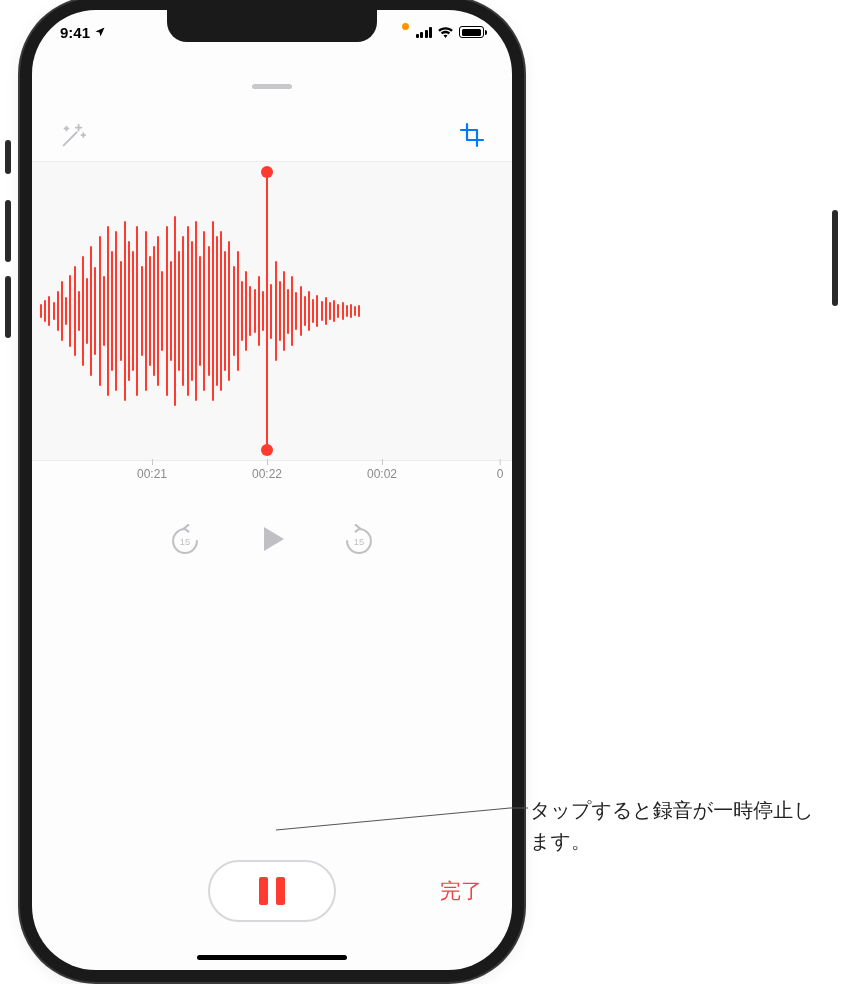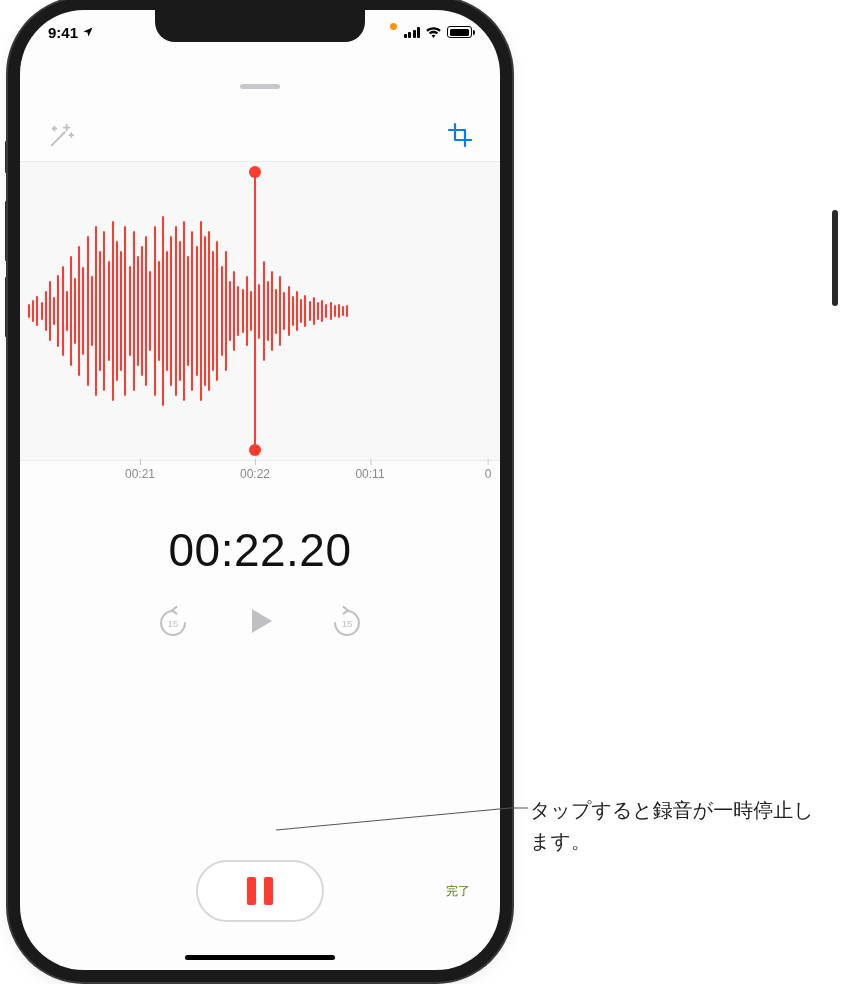--- a/index.html
+++ b/index.html
@@ -6,21 +6,21 @@
   body {
     font-family: -apple-system, "Helvetica Neue", Arial, sans-serif;
     background: #fff;
     width: 843px;
     height: 984px;
     position: relative;
   }
   
   .phone {
     position: absolute;
-    left: 20px;
+    left: 32px;
     top: 10px;
     width: 480px;
     height: 960px;
     border-radius: 64px;
     background: #fdfdfd;
     box-shadow: 0 0 0 12px #1a1a1a, 0 0 0 14px #3a3a3a, 0 4px 24px rgba(0,0,0,.25);
     overflow: hidden;
   }
   
   .side-btn { position: absolute; background:#2a2a2a; border-radius:3px; }
@@ -97,21 +97,21 @@
   .skip { position:relative; width:34px; height:34px; }
   .play-tri svg { width:36px; height:36px; }
 
   .bottom-row { position:absolute; left:0; right:0; bottom:48px; display:flex; align-items:center; justify-content:center; }
   .pause-btn {
     width:128px; height:62px; border:2px solid #d8d8dc; border-radius:32px;
     display:flex; align-items:center; justify-content:center; background:#fff;
   }
   .pause-bars { display:flex; gap:8px; }
   .pause-bars span { width:9px; height:28px; background:#ff3b30; border-radius:2px; }
-  .done-btn { position:absolute; right:30px; color:#4d7c0f; font-size:12px; font-weight:400; }
+  .done-btn { position:absolute; right:30px; color:#ef4444; font-size:21px; font-weight:400; }
 
   .home-ind { position:absolute; bottom:10px; left:50%; transform:translateX(-50%); width:150px; height:5px; background:#000; border-radius:3px; }
 
   
   .callout-line {
     position:absolute; pointer-events:none; stroke:#555; stroke-width:1.2; fill:none;
   }
   .callout-text {
     position:absolute; left:530px; top:795px; width:290px;
     font-size:20px; line-height:1.55; color:#222;
@@ -259,25 +259,24 @@
           <span style="height: 12px;"></span>
         </div>
       <div class="playhead-line"></div>
       <div class="playhead-dot top"></div>
       <div class="playhead-dot bot"></div>
     </div>
 
     <div class="time-ticks">
       <span class="tick" style="left:120px">00:21</span>
       <span class="tick" style="left:235px">00:22</span>
-      <span class="tick" style="left:350px">00:11</span>
+      <span class="tick" style="left:350px">00:02</span>
       <span class="tick" style="left:468px">0</span>
     </div>
 
-    <div class="big-time">00:22.20</div>
 
     <div class="play-controls">
       <span class="skip">
         <svg viewBox="0 0 40 40" width="34" height="34" fill="none" stroke="currentColor" stroke-width="2.4" stroke-linecap="round">
           <path d="M20 6 A14 14 0 1 0 34 20"></path>
             <path d="M24 9 L19 5 L24 1"></path>
           <text x="20" y="25" text-anchor="middle" font-size="11" fill="currentColor" stroke="none">15</text>
         </svg>
       </span>
       <span class="play-tri">

